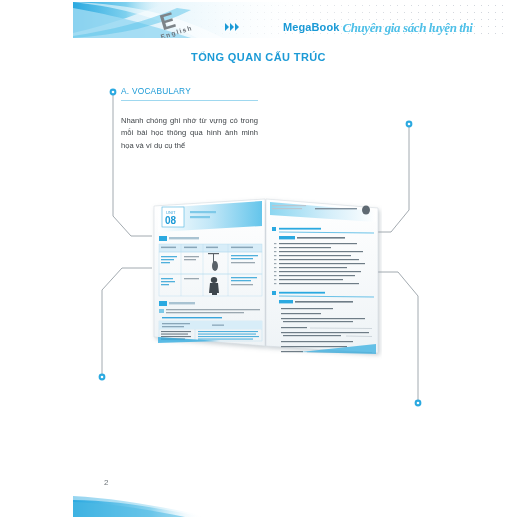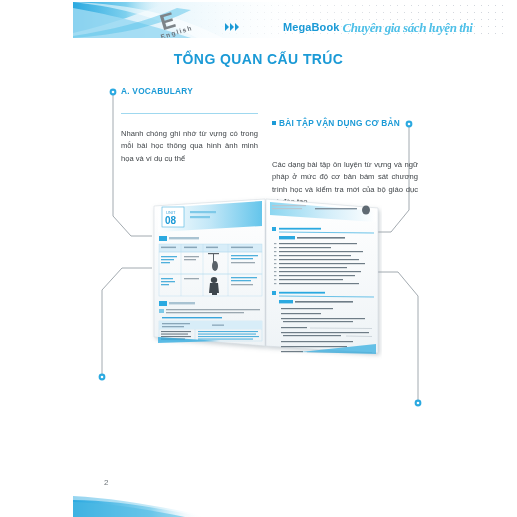--- a/index.html
+++ b/index.html
@@ -23,29 +23,29 @@
   .swoosh{position:absolute;left:0;top:0;width:240px;height:36px;}
   .logo-e{position:absolute;left:76px;top:2px;width:56px;height:36px;}
   .brandwrap{position:absolute;left:152px;top:18px;height:14px;display:flex;align-items:center;gap:3px;}
   .tri{display:inline-flex;gap:1px;align-items:center;margin-right:1px;}
   .tri i{display:block;width:0;height:0;border-top:4px solid transparent;border-bottom:4px solid transparent;border-left:4px solid #1b9ad6;}
   .brand{font-size:11px;font-weight:700;color:#1b9ad6;letter-spacing:.1px;line-height:1;padding-left:40px;}
   .tagline{font-family:"Liberation Serif", serif;font-style:italic;font-weight:700;
      font-size:13px;color:#4fc0e8;letter-spacing:-.4px;line-height:1;white-space:nowrap;}
 
   .page-title{position:absolute;left:0;top:51px;width:517px;text-align:center;
-     font-size:14px;font-weight:700;color:#1b9ad6;letter-spacing:.4px;}
+     font-size:11px;font-weight:700;color:#1b9ad6;letter-spacing:.4px;}
 
   
   #conn{position:absolute;left:0;top:0;width:517px;height:517px;pointer-events:none;}
 
   
   .block{position:absolute;}
-  .head{font-size:8.3px;font-weight:700;color:#1b9ad6;letter-spacing:.25px;white-space:nowrap;
-     display:flex;align-items:center;gap:3px;padding-bottom:17px;}
+  .head{font-size:8.3px;font-weight:400;color:#1b9ad6;letter-spacing:.25px;white-space:nowrap;
+     display:flex;align-items:center;gap:3px;padding-bottom:4px;}
   .head.ul{border-bottom:1px solid #9fd8ef;}
   .sq{width:4px;height:4px;background:#1b9ad6;display:inline-block;flex:none;}
   .body-txt{font-size:7.6px;line-height:12.4px;color:#3f4448;text-align:justify;margin-top:14px;
      font-family:"Liberation Sans", sans-serif;}
 
   .b-voc{left:121px;top:86px;width:137px;}
   .b-bas{left:272px;top:118px;width:146px;}
   .b-gra{left:108px;top:371px;width:146px;}
   .b-adv{left:264px;top:397px;width:152px;}
   .b-bas .head,.b-adv .head{justify-content:flex-start;}
@@ -122,27 +122,20 @@
       <circle cx="418" cy="403" r="3.4" fill="#2ba9e0"></circle>
       <circle cx="418" cy="403" r="1.3" fill="#ffffff"></circle>
     </g>
   </svg>
 
   <div class="block b-voc">
     <div class="head ul">A. VOCABULARY</div>
     <div class="body-txt">Nhanh chóng ghi nhớ từ vựng có trong mỗi bài học thông qua hình ảnh minh họa và ví dụ cụ thể</div>
   </div>
 
-  <div class="block b-bas">
-    <div class="head">
-      <span class="sq"></span>
-      <span>BÀI TẬP VẬN DỤNG CƠ BẢN</span>
-    </div>
-    <div class="body-txt">Các dạng bài tập ôn luyện từ vựng và ngữ pháp ở mức độ cơ bản bám sát chương trình học và kiểm tra mới của bộ giáo dục và đào tạo</div>
-  </div>
 
   <div class="block b-gra">
   </div>
 
   <div class="block b-adv">
   </div>
 
   <svg id="spread" viewBox="0 0 232 168">
     <defs>
       <linearGradient id="pgsh" x1="0" y1="0" x2="0" y2="1">

